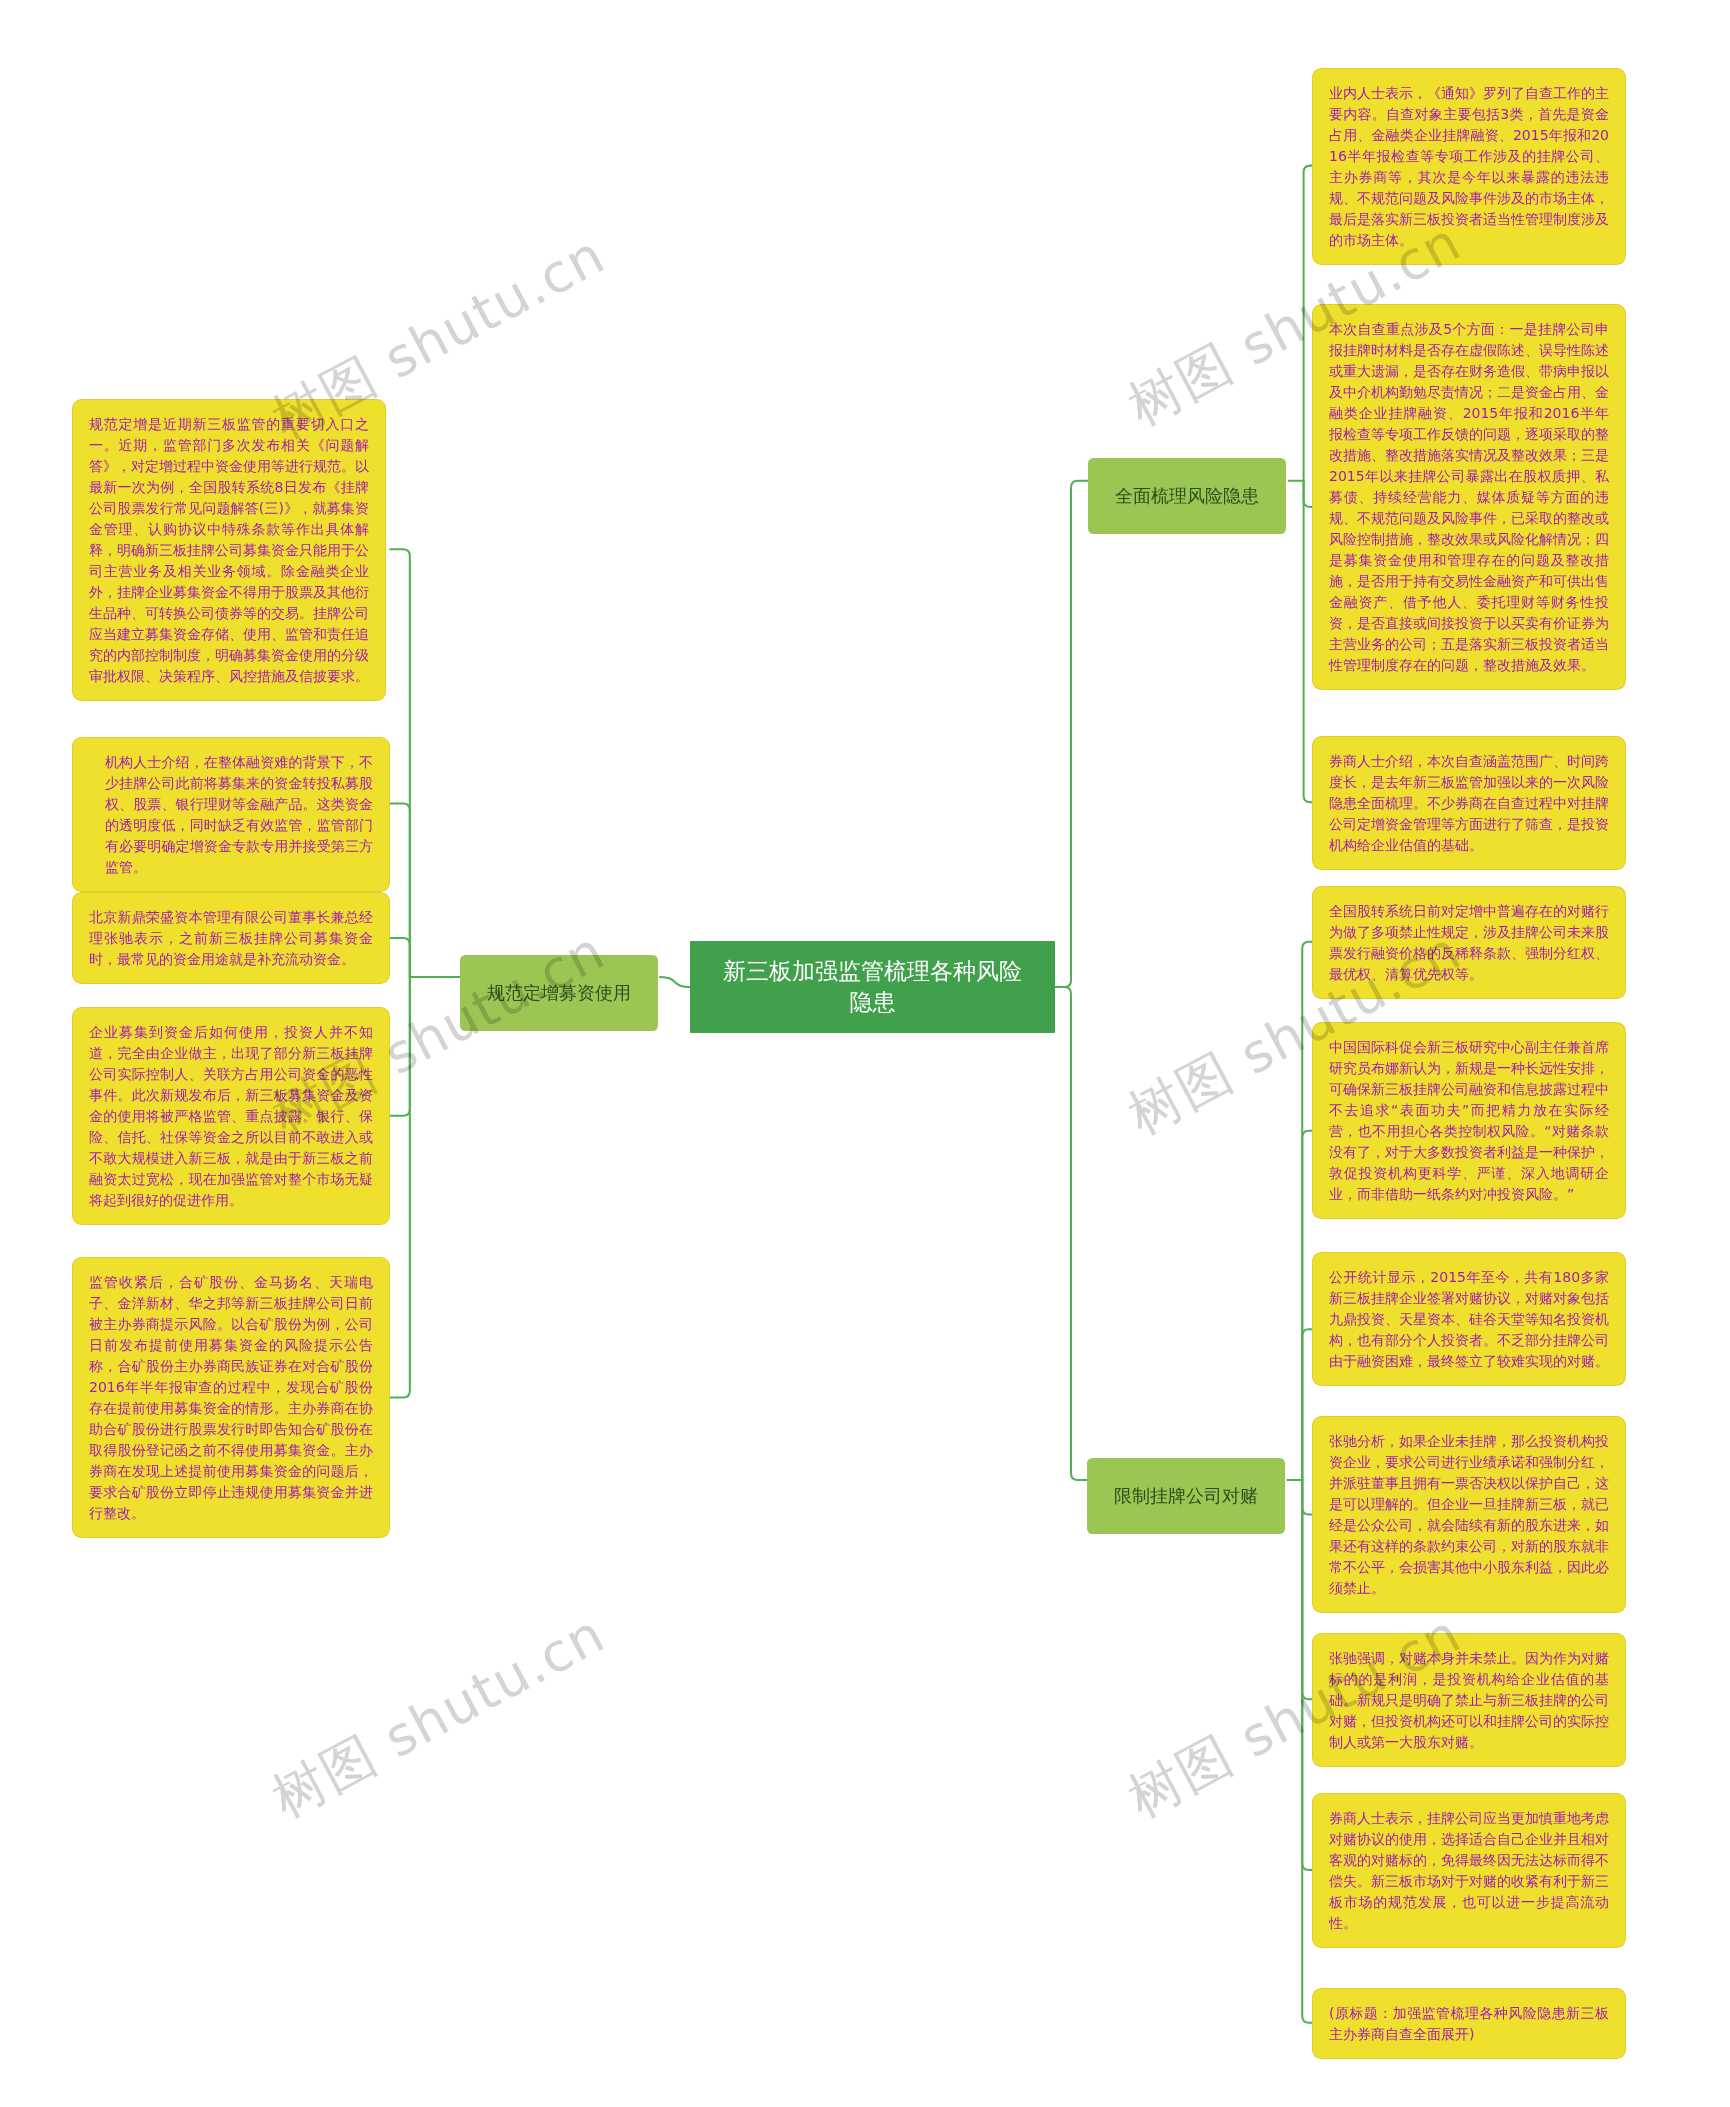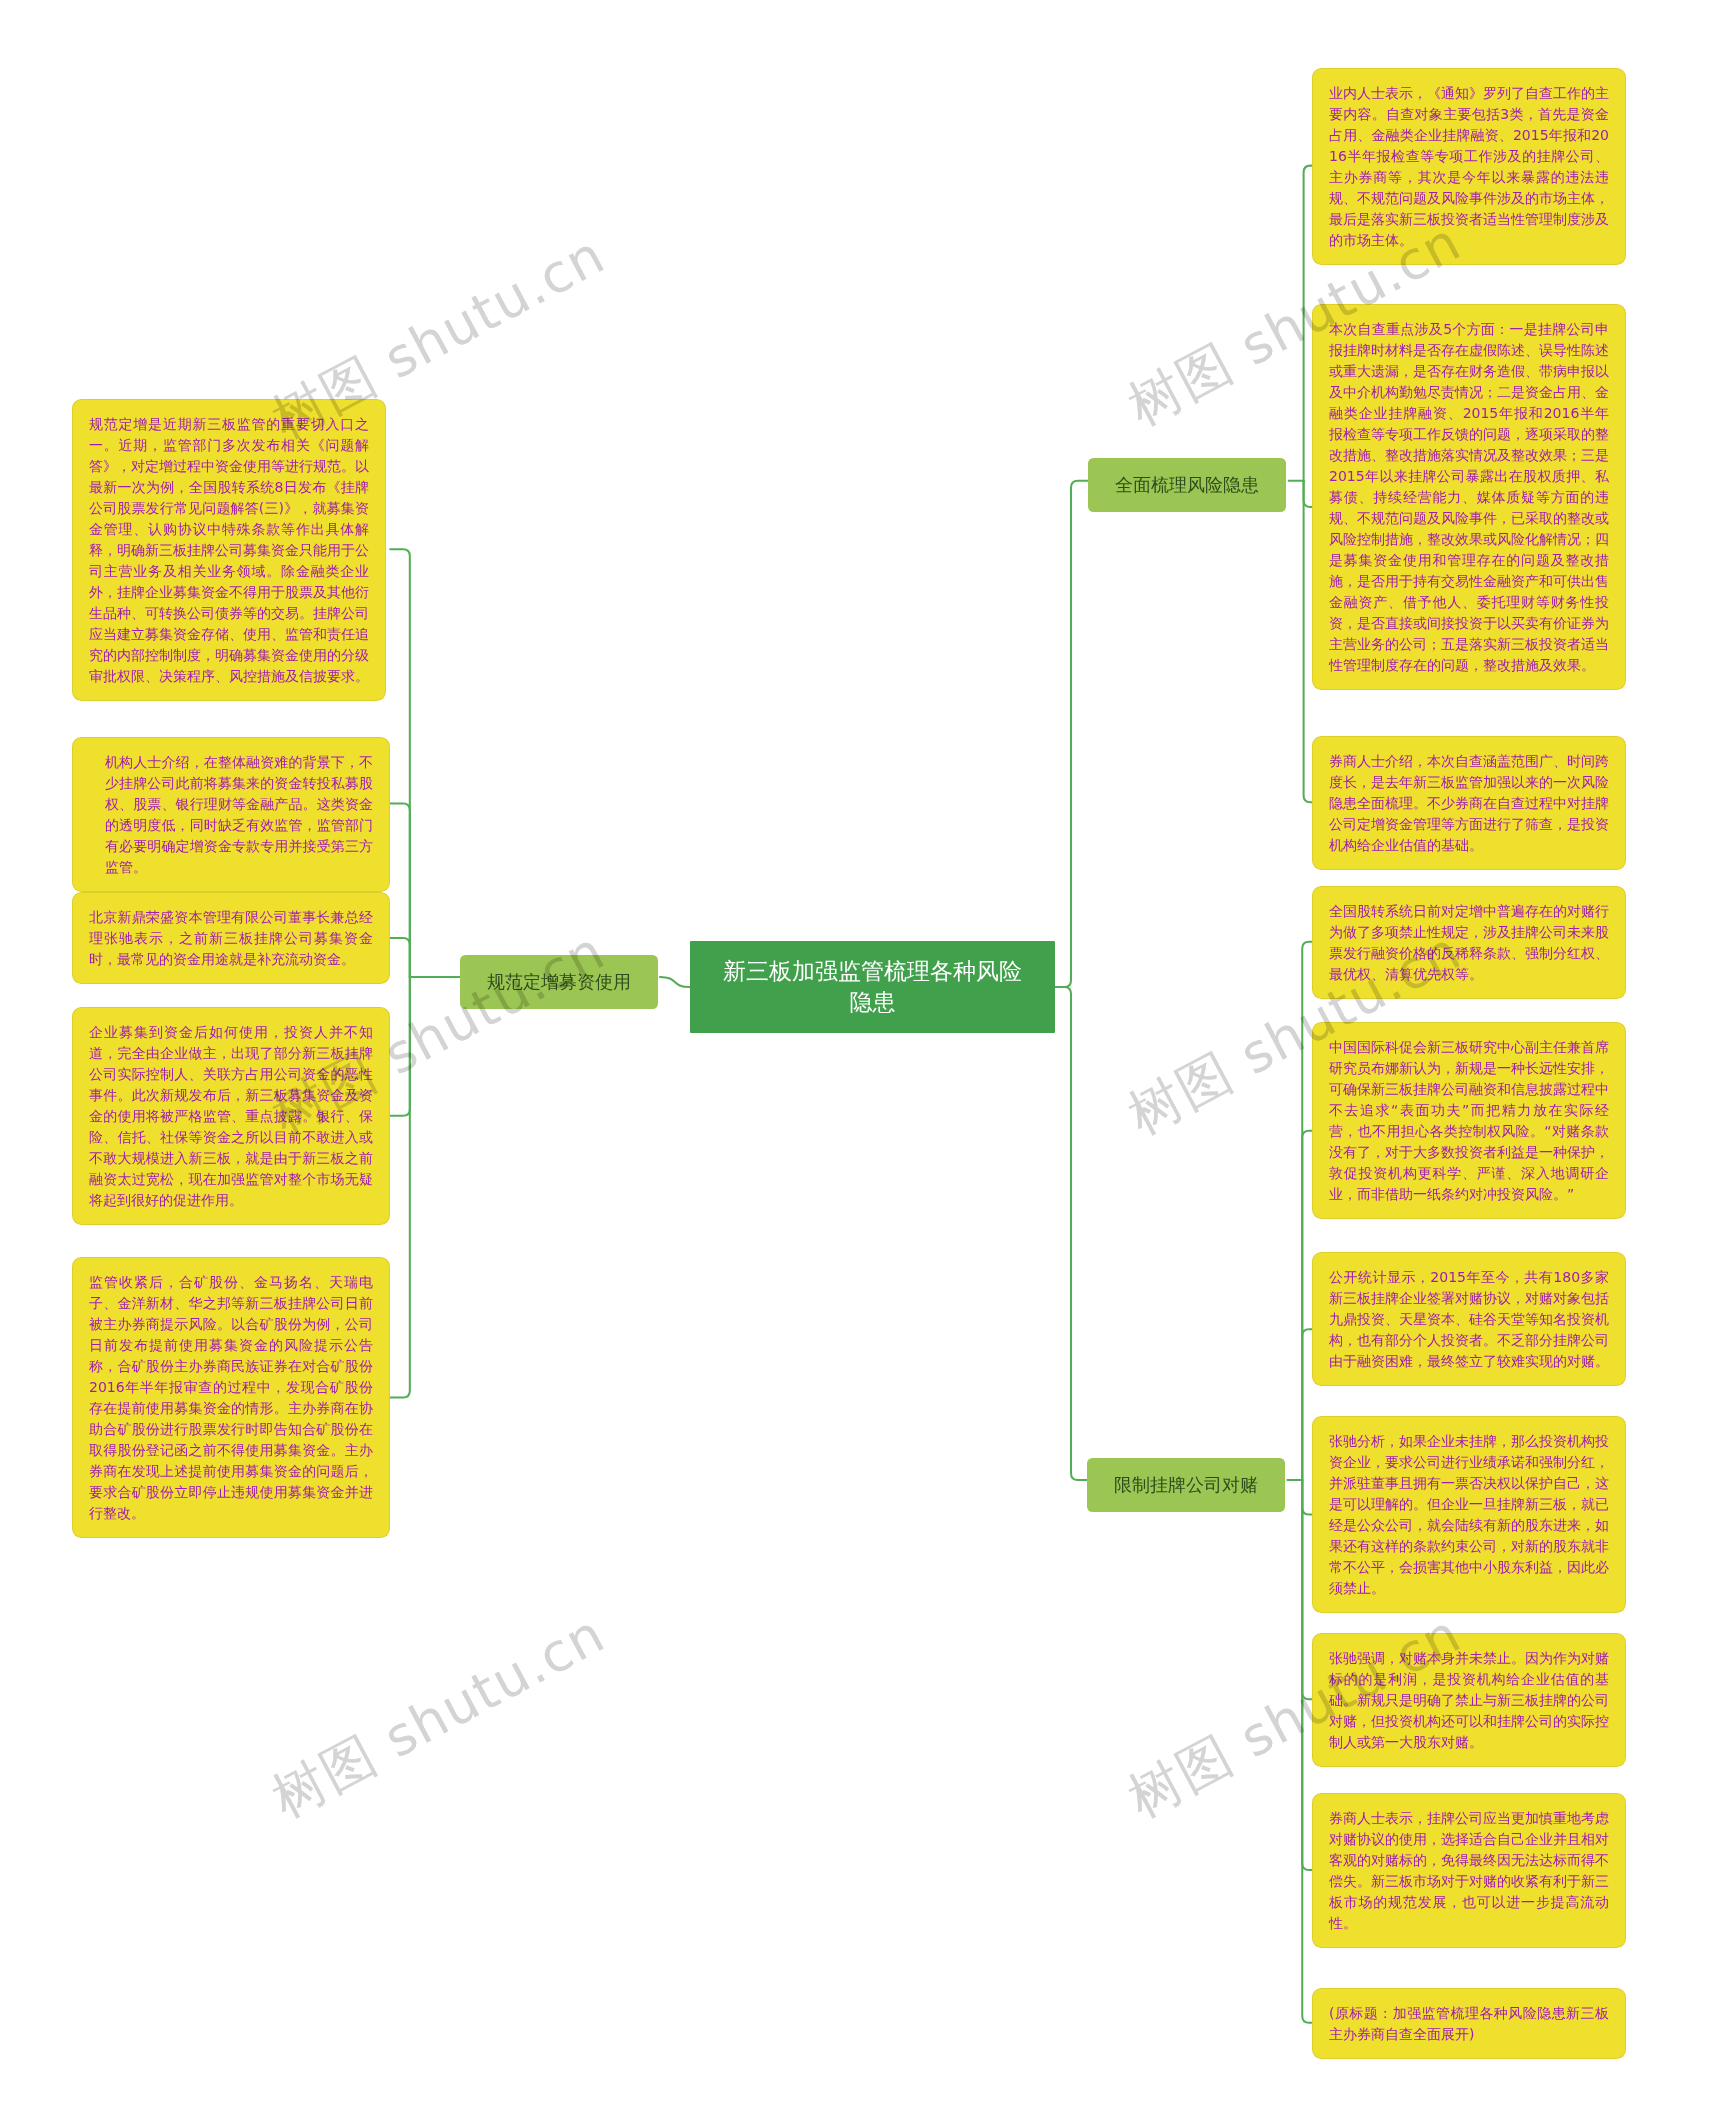--- a/index.html
+++ b/index.html
@@ -17,21 +17,21 @@
     padding:13.5px 16px;
     text-align:justify;
     word-break:break-all;
   }
   .subnode{
     position:absolute;z-index:2;box-sizing:border-box;
     background:var(--sub-bg,#9CC653);
     border-radius:5.4px;
     color:#2E4D1C;
     font-size:18px;line-height:26px;
-    padding:14px 27px;
+    padding:25px 27px;
     white-space:nowrap;
   }
   .rootnode{
     position:absolute;z-index:2;box-sizing:border-box;
     background:var(--root-bg,#41A04C);
     border-radius:1px;
     color:#ffffff;
     width:365px;
     font-size:23px;line-height:31px;
     padding:15px 30px;

